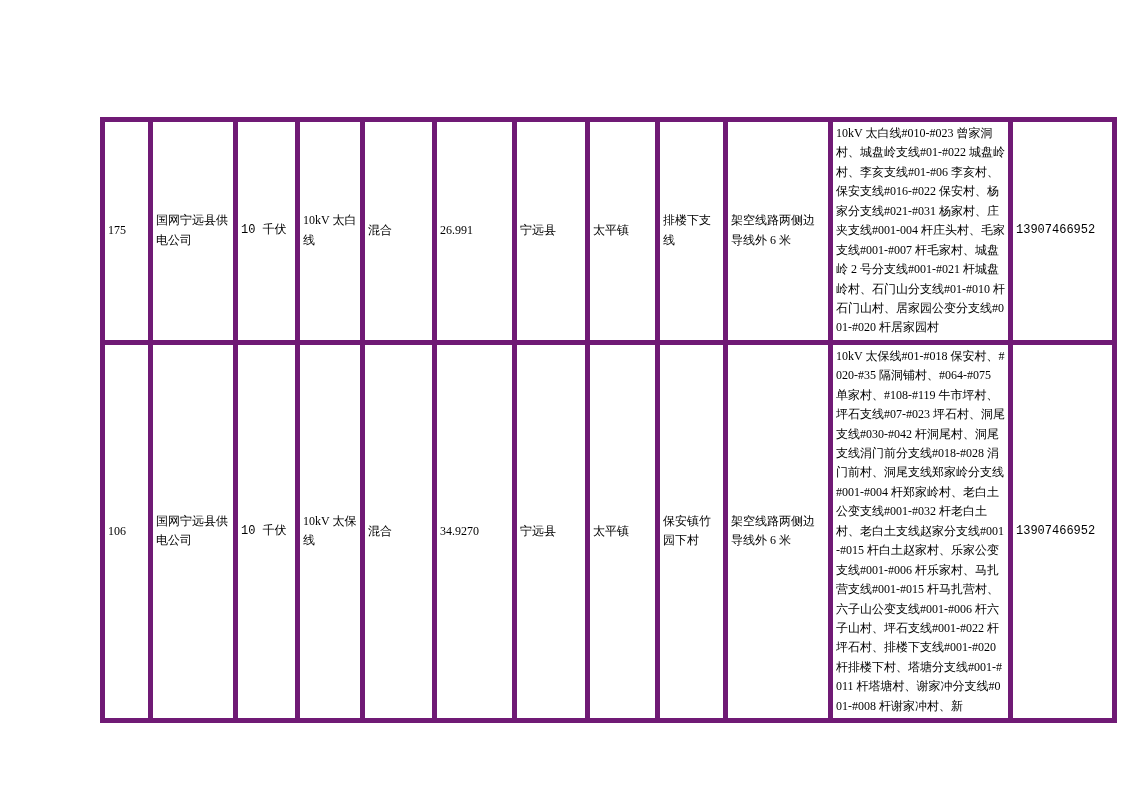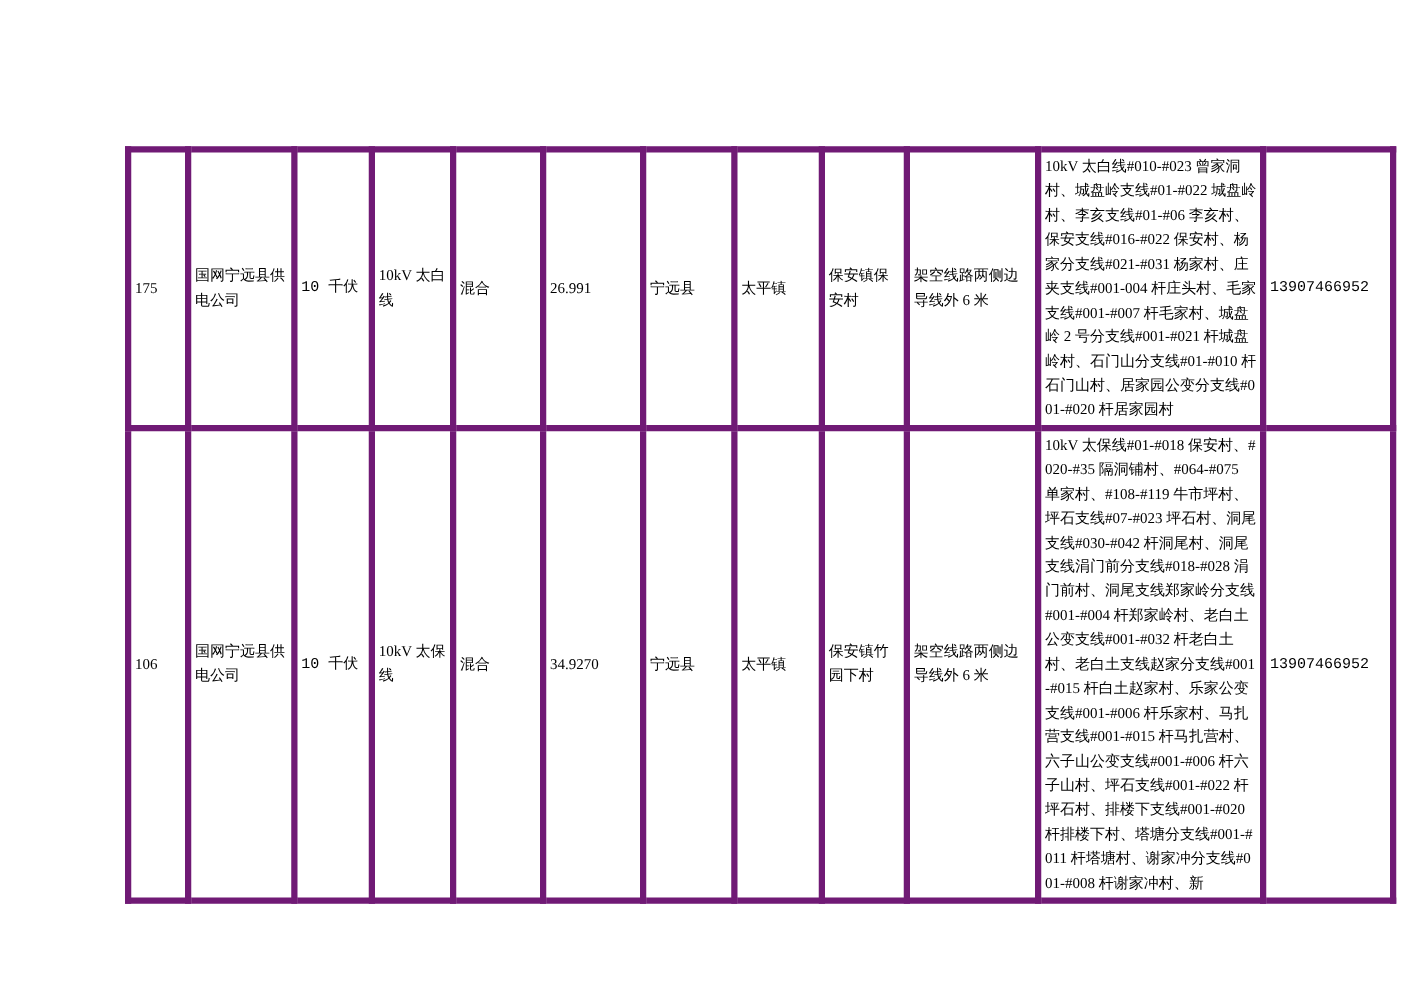--- a/index.html
+++ b/index.html
@@ -91,21 +91,21 @@
       <tbody>
         <tr class="row-105">
           <td>175</td>
           <td>国网宁远县供电公司</td>
           <td class="tight">10 千伏</td>
           <td>10kV 太白线</td>
           <td>混合</td>
           <td>26.991</td>
           <td>宁远县</td>
           <td>太平镇</td>
-          <td>保安镇保安村</td>
+          <td>排楼下支线</td>
           <td>架空线路两侧边导线外 6 米</td>
           <td class="detail-cell">10kV 太白线#010-#023 曾家洞村、城盘岭支线#01-#022 城盘岭村、李亥支线#01-#06 李亥村、保安支线#016-#022 保安村、杨家分支线#021-#031 杨家村、庄夹支线#001-004 杆庄头村、毛家支线#001-#007 杆毛家村、城盘岭 2 号分支线#001-#021 杆城盘岭村、石门山分支线#01-#010 杆石门山村、居家园公变分支线#001-#020 杆居家园村</td>
           <td class="tight">13907466952</td>
         </tr>
         <tr class="row-106">
           <td>106</td>
           <td>国网宁远县供电公司</td>
           <td class="tight">10 千伏</td>
           <td>10kV 太保线</td>
           <td>混合</td>

